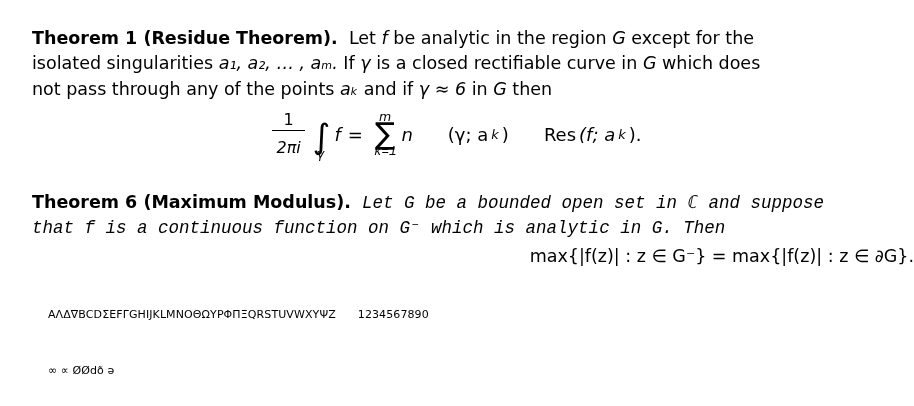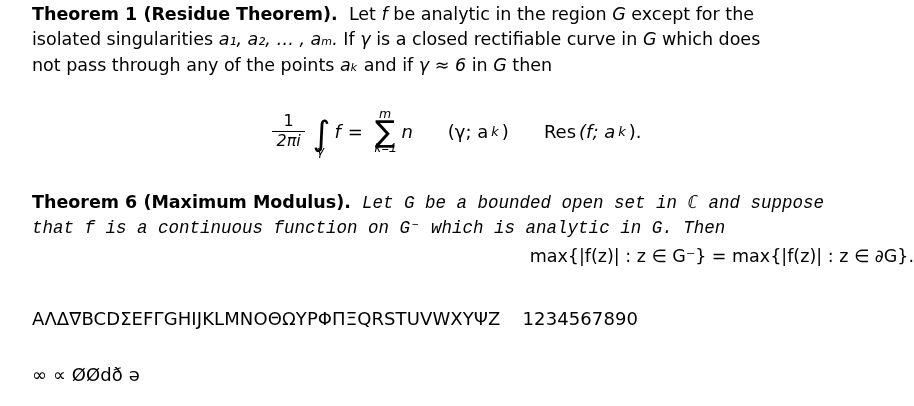--- a/index.html
+++ b/index.html
@@ -66,21 +66,21 @@
     vertical-align: middle;
     font-size: 16px;
     line-height: 1.05;
     margin-right: 2px;
   }
   .frac .num {
     padding: 0 4px 1px 4px;
   }
   .frac .den {
     border-top: 1.3px solid #000;
-    padding: 1px 4px 0 4px;
+    padding: 9px 4px 0 4px;
   }
   .intsym {
     position: relative;
     display: inline-block;
     font-size: 34px;
     line-height: 0.8;
     margin: 0 1px 0 3px;
     top: 2px;
   }
   .intsub {
@@ -122,30 +122,30 @@
     position: absolute;
     top: 246px;
     left: 0;
     right: 0;
     text-align: right;
     font-size: 17.5px;
   }
   
   .glyphs {
     position: absolute;
-    left: 32px;
-    font-size: 18px;
+    left: 48px;
+    font-size: 11px;
     letter-spacing: 0.1px;
     white-space: nowrap;
   }
   .g1 { top: 308px; }
   .g2 { top: 336px; font-style: italic; }
   .g3 { top: 364px; }
   .gap { display: inline-block; width: 22px; }
-  .thm1 { top: 2px; }
+  .thm1 { top: 26px; }
   .thm2 { top: 190px; }
   .thm-line { display: block; }
 </style>
 </head>
 <body>
 
 <div class="page">
 
   <div class="block theorem thm1">
     <span class="thm-line">

